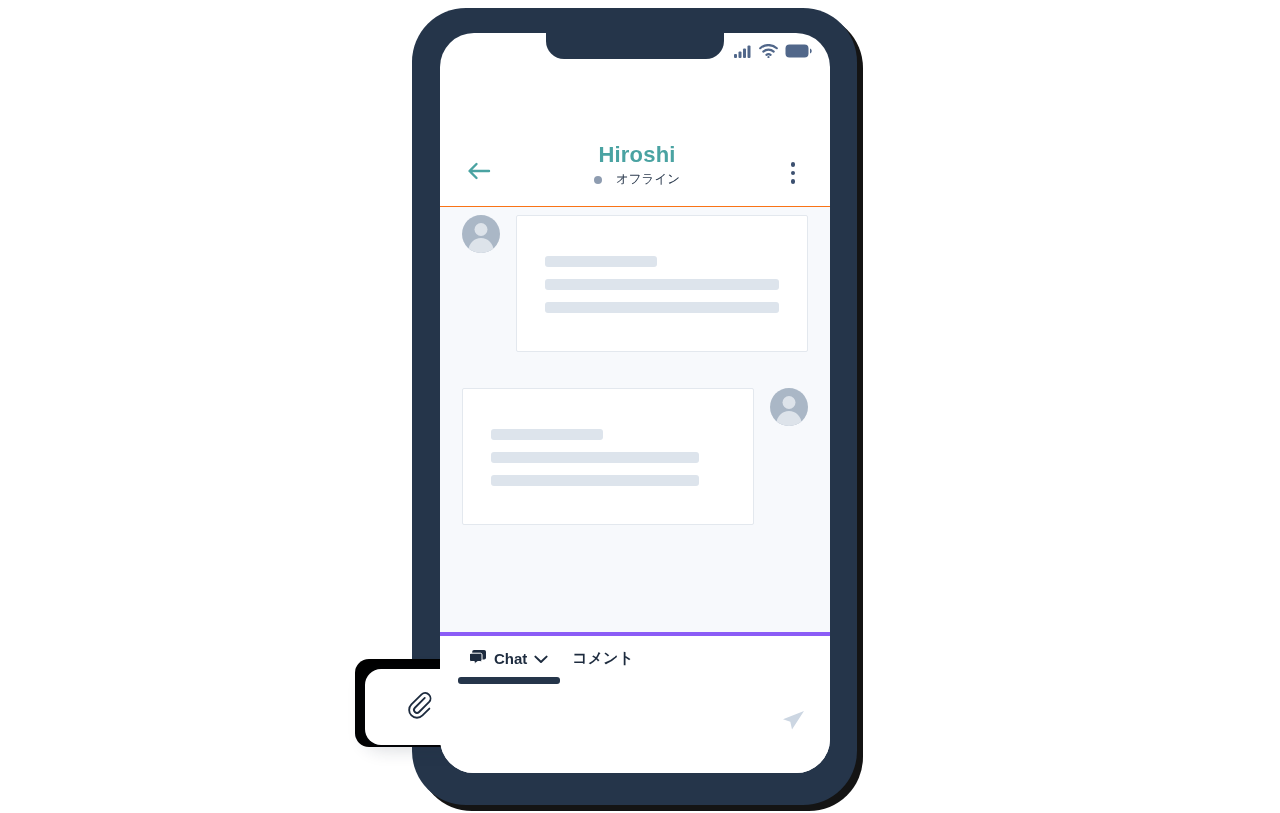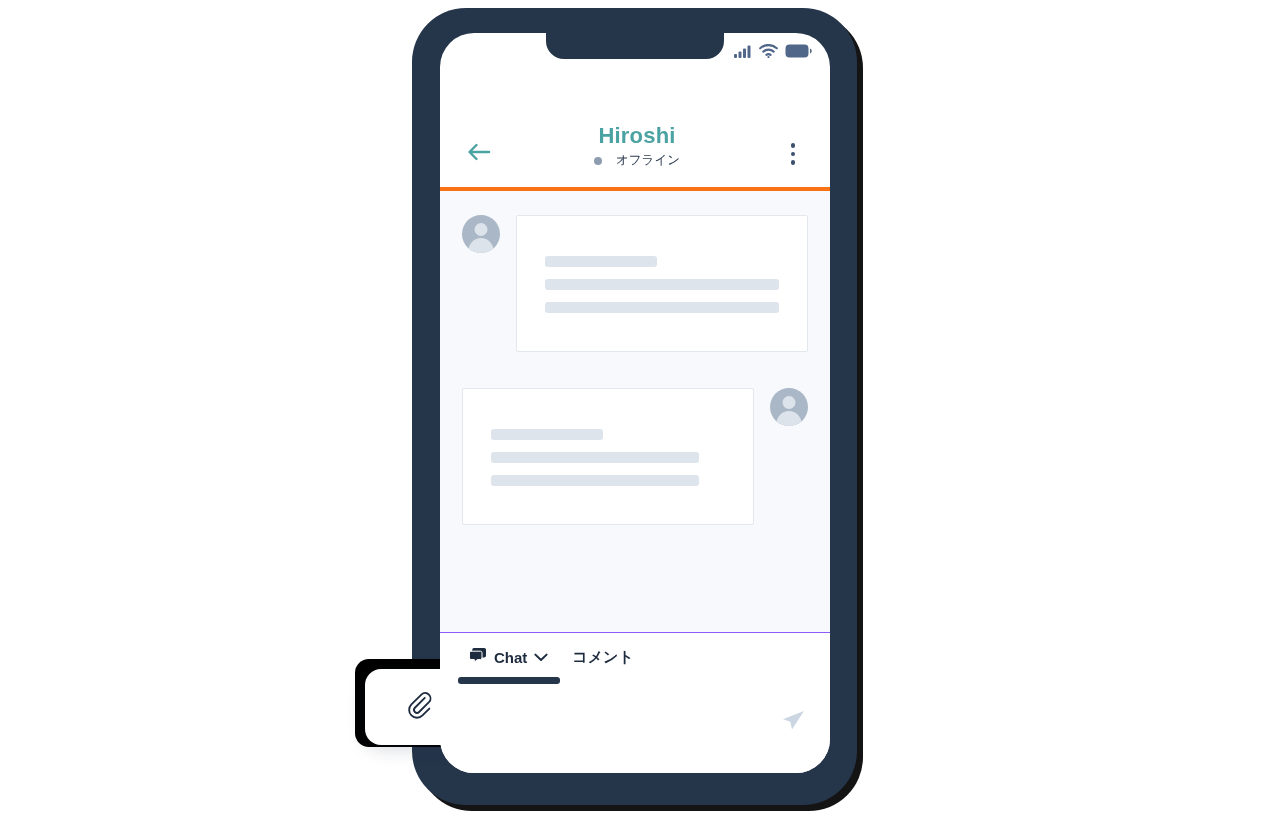--- a/index.html
+++ b/index.html
@@ -60,24 +60,24 @@
     justify-content: flex-end;
     padding-right: 18px;
     gap: 7px;
     z-index: 5;
   }
   #status-bar svg { display: block; }
 
   
   #app-header {
     position: absolute;
-    top: 36px; left: 0; right: 0;
+    top: 52px; left: 0; right: 0;
     height: 122px;
     background: #ffffff;
-    border-bottom: 4px solid #f97316;
+    border-bottom: 1px solid #f97316;
     display: flex;
     align-items: flex-end;
     padding: 0 22px 16px 22px;
     z-index: 4;
   }
 
   #back-button {
     width: 34px; height: 34px;
     display: flex; align-items: center; justify-content: center;
     cursor: pointer;
@@ -196,21 +196,21 @@
     background: #dde4ec;
   }
 
   
   #tabs-bar {
     position: absolute;
     left: 0; right: 0;
     bottom: 92px;
     height: 49px;
     background: #ffffff;
-    border-top: 1px solid #8b5cf6;
+    border-top: 4px solid #8b5cf6;
     display: flex;
     align-items: center;
     padding: 0 18px;
     gap: 0;
     z-index: 3;
   }
   .tab {
     display: flex;
     align-items: center;
     gap: 7px;

